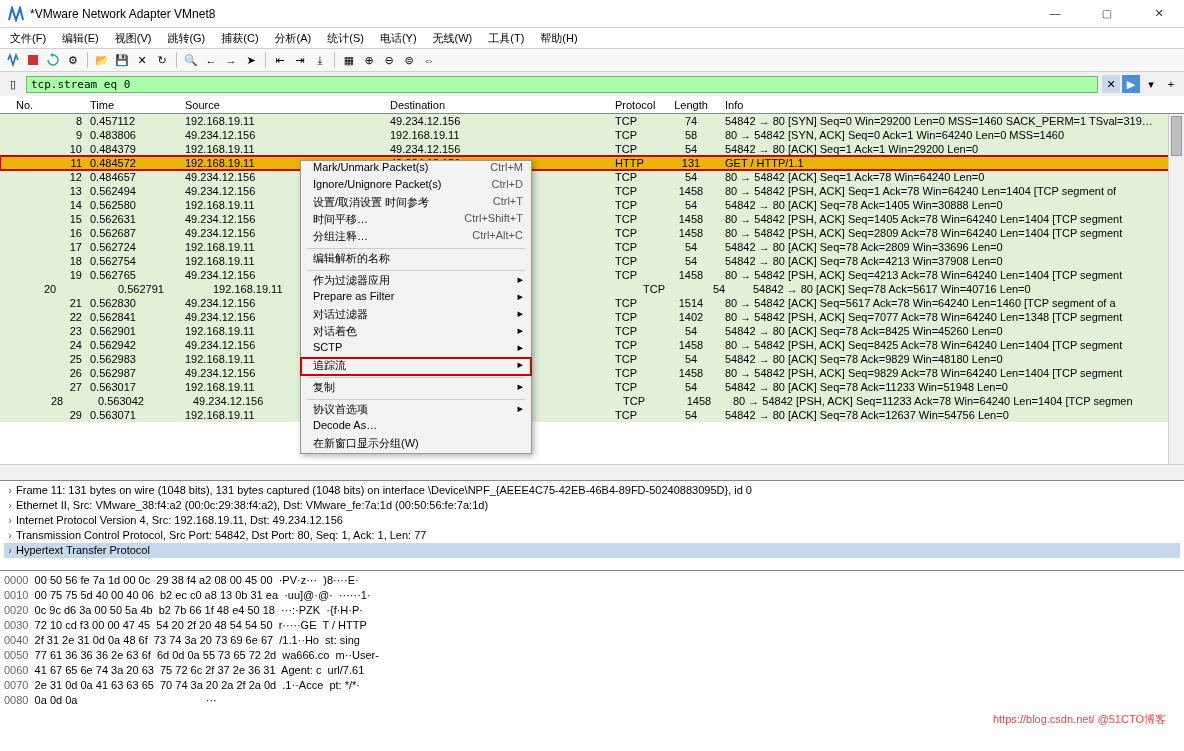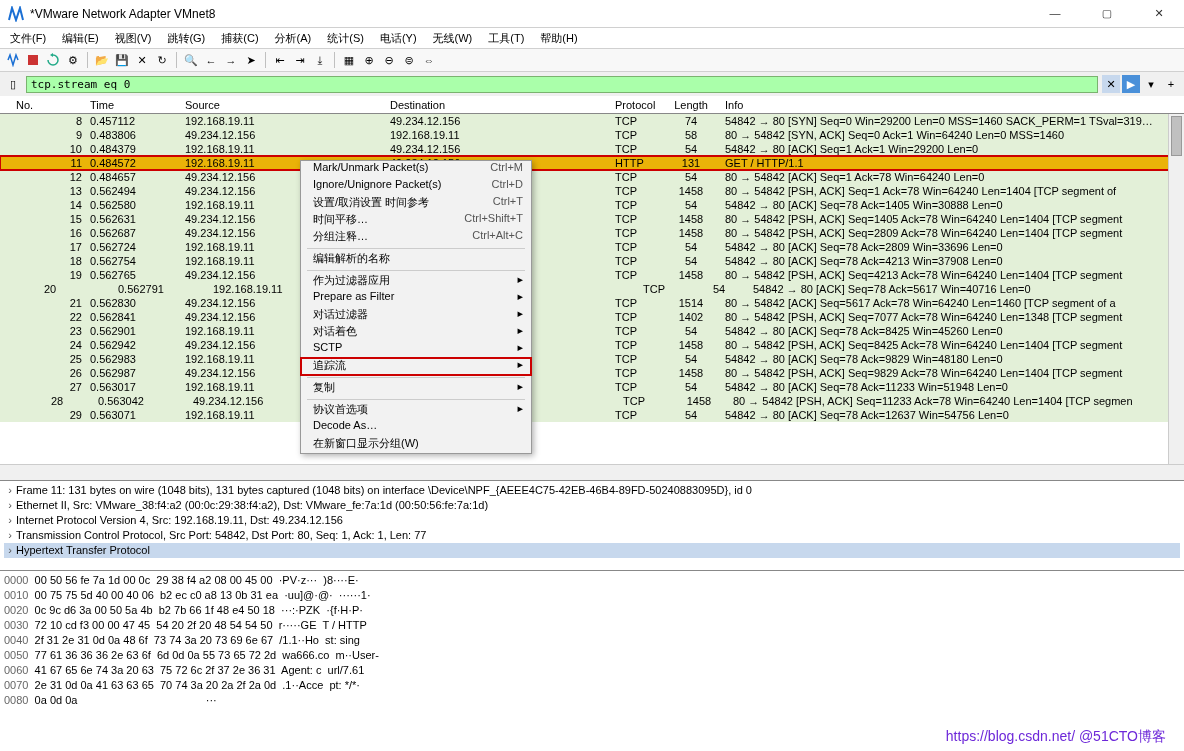--- a/index.html
+++ b/index.html
@@ -47,21 +47,21 @@
   .cmitem.boxed { outline: 2px solid #c00; outline-offset: -1px; }
 
   .detailpane { height: 90px; overflow: hidden; border-top: 1px solid #888; padding: 2px 4px; font-family: Consolas, monospace; font-size: 12px; line-height: 15px; }
   .detailpane .line { white-space: pre; }
   .detailpane .sel { background: #c7d8ed; }
   .carets { display:inline-block; width:12px; text-align:center; color:#555; }
 
   .hexpane { height: 150px; border-top: 1px solid #888; padding: 2px 4px; font-family: Consolas, monospace; font-size: 12px; line-height: 15px; white-space: pre; overflow:hidden; }
   .offset { color: #666; text-align: center; }
 
-  .watermark { position: absolute; right: 18px; bottom: 5px; font-size: 14px; color: #6d28d9; }
+  .watermark { position: absolute; right: 18px; bottom: 24px; font-size: 11px; color: #ef4444; }
 </style>
 </head>
 <body>
 
 <div class="titlebar">
   <span class="icon">
     <svg viewBox="0 0 16 16" width="16" height="16">
         <path d="M1 14 L4 2 L8 14 L12 2 L15 14" stroke="#1a6fd4" stroke-width="2" fill="none"></path>
       </svg>
   </span>

